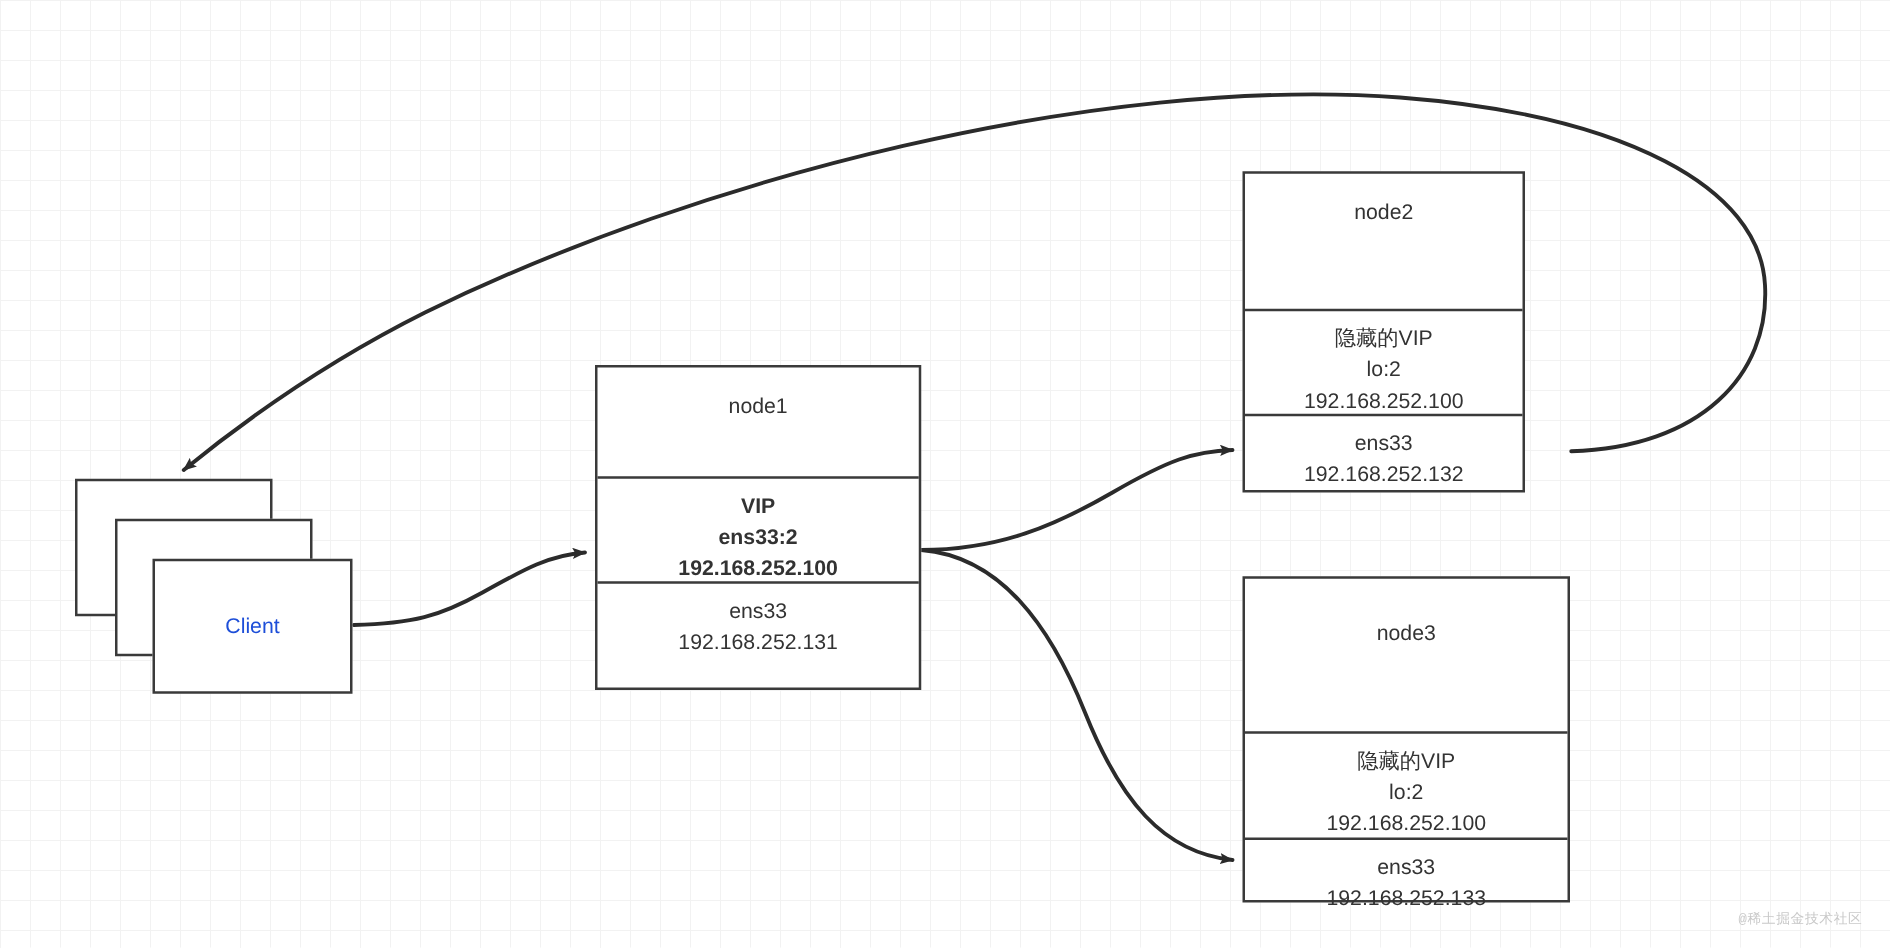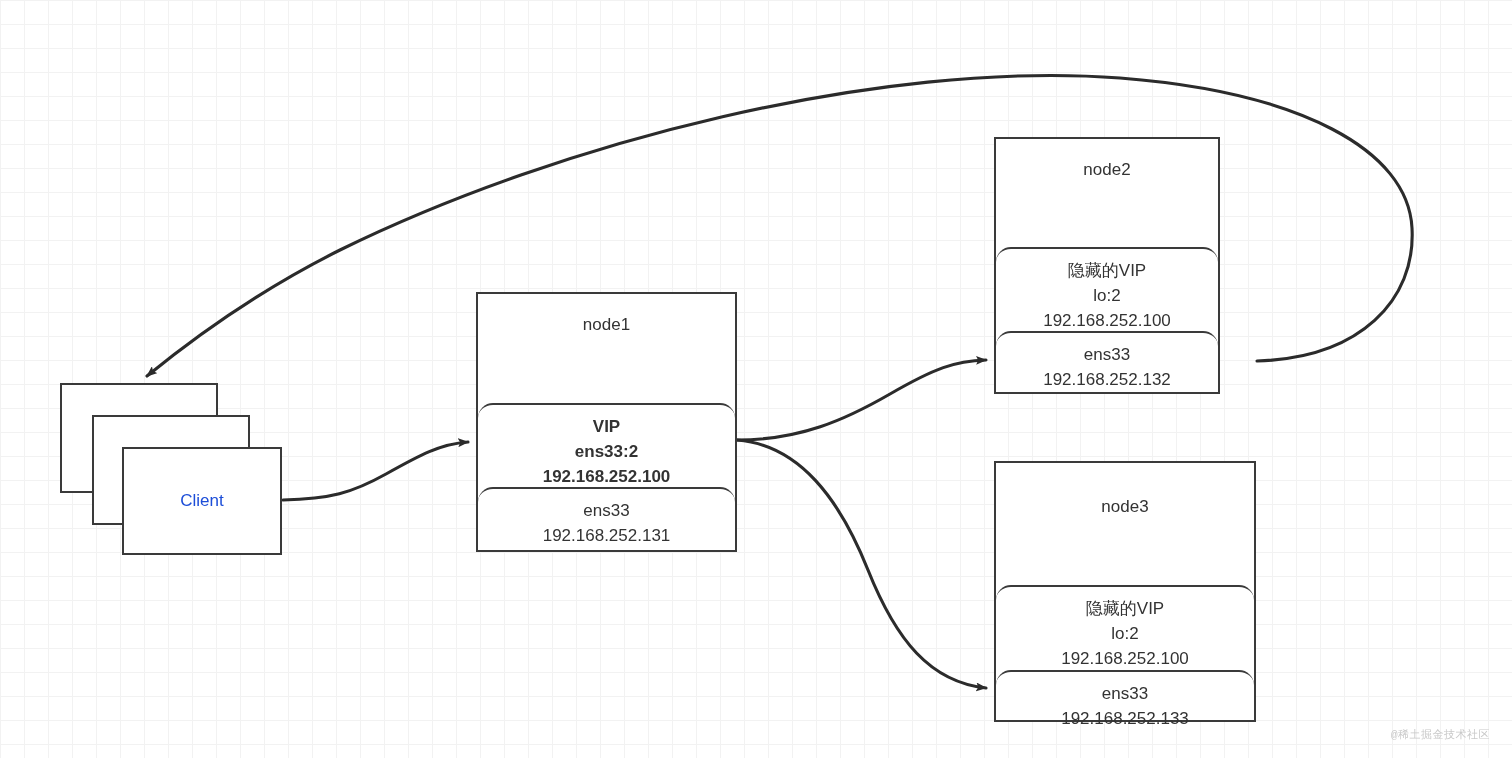--- a/index.html
+++ b/index.html
@@ -55,21 +55,20 @@
     flex-direction: column;
     align-items: center;
     justify-content: flex-start;
     color: #333333;
     font-size: 17px;
     line-height: 25px;
     text-align: center;
   }
   .node-row.divider-top {
     border-top: 2px solid #3a3a3a;
-    border-radius: 15px;
   }
   .node-title-row {
     padding-top: 18px;
   }
   .node-detail-row {
     padding-top: 9px;
   }
   .node-row .line {
     display: block;
     white-space: nowrap;
@@ -133,21 +132,21 @@
              C 896,640 930,682 986,688" fill="none" stroke="#2b2b2b" stroke-width="3.1" stroke-linecap="round" marker-end="url(#arrowhead)"></path>
   </svg>
 
   <div class="client-card" style="left:60px; top:383px; width:158px; height:110px;"></div>
   <div class="client-card" style="left:92px; top:415px; width:158px; height:110px;"></div>
   <div class="client-card client-front" style="left:122px; top:447px; width:160px; height:108px;">
     <span>Client</span>
   </div>
 
   <div class="node-box" style="left:476px; top:292px; width:261px; height:260px;">
-    <div class="node-row node-title-row" style="height:109px;">
+    <div class="node-row node-title-row" style="height:87px;">
       <span class="line">node1</span>
     </div>
     <div class="node-row node-detail-row divider-top" style="height:84px;font-weight:bold;">
       <span class="line">VIP</span>
       <span class="line">ens33:2</span>
       <span class="line">192.168.252.100</span>
     </div>
     <div class="node-row node-detail-row divider-top" style="height:63px;">
       <span class="line">ens33</span>
       <span class="line">192.168.252.131</span>

